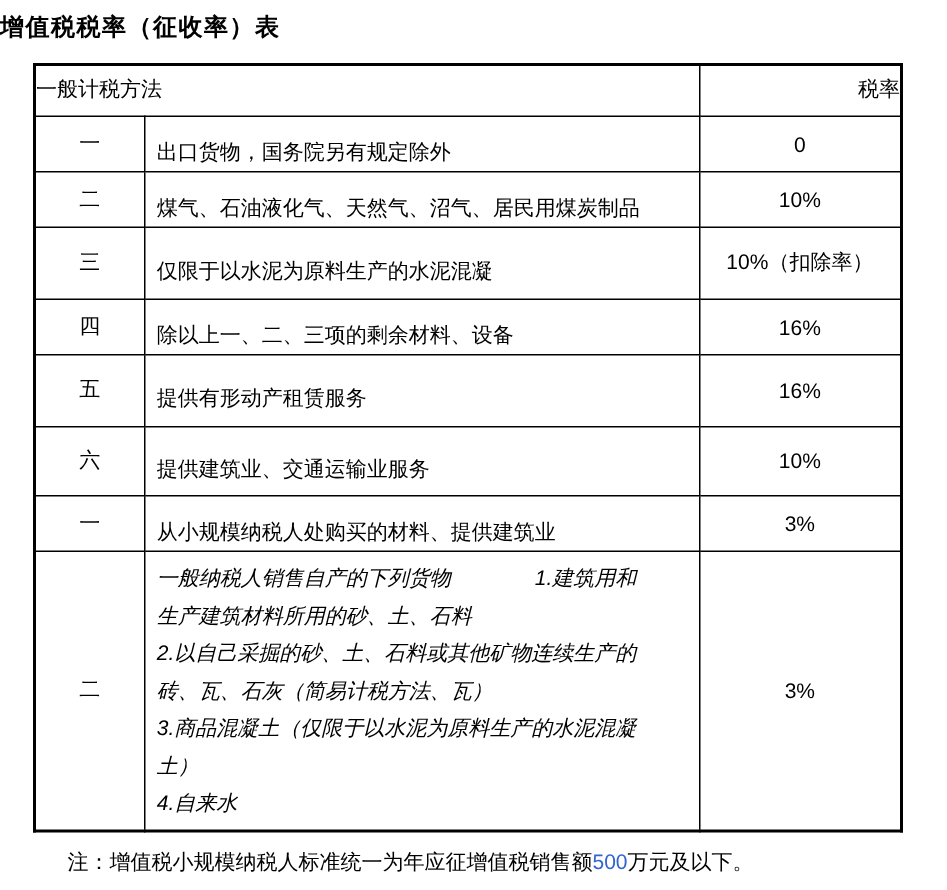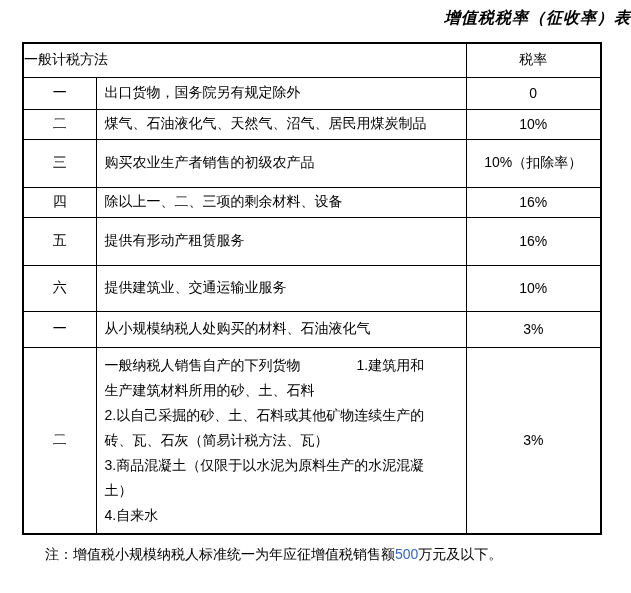--- a/index.html
+++ b/index.html
@@ -6,56 +6,56 @@
   html, body { background: #ffffff; }
   body {
     width: 631px;
     height: 593px;
     font-family: "Liberation Sans", sans-serif;
     color: #000000;
     overflow: hidden;
   }
   .page-title {
     margin-top: 8px;
-    text-align: right;
+    text-align: left;
     font-size: 16px;
     font-weight: bold;
     letter-spacing: 1px;
-    font-style: italic;
   }
   table.tax-table {
     border-collapse: collapse;
     margin: 13px 0 0 22px;
     width: 578px;
     table-layout: fixed;
     border: 2px solid #000000;
   }
   table.tax-table td {
     border: 1px solid #000000;
     font-size: 14px;
     vertical-align: middle;
     overflow: hidden;
   }
   col.c-num  { width: 73px; }
   col.c-desc { width: 370px; }
   col.c-rate { width: 135px; }
   td.num  { text-align: center; }
-  td.desc { text-align: left; padding: 3px 6px 3px 8px; }
+  td.desc { text-align: left; padding: 15px 6px 3px 8px; }
   td.rate { text-align: center; }
   tr.sec-header td.method { text-align: left; font-size: 14px; }
-  tr.sec-header td.rate-label { text-align: center; }
+  tr.sec-header td.rate-label { text-align: right; }
   tr.h-header  { height: 34px; }
   tr.h32 { height: 32px; }
   tr.h30 { height: 30px; }
   tr.h36 { height: 36px; }
   tr.h46 { height: 46px; }
   tr.h48 { height: 48px; }
   td.multiline {
     vertical-align: middle;
     padding: 5px 6px 5px 8px;
+    font-style: italic;
   }
   td.multiline .line {
     line-height: 25px;
     white-space: pre-wrap;
   }
   .footnote {
     margin: 11px 0 0 45px;
     font-size: 14px;
   }
   .highlight-num { color: #3366cc; margin-top: 12px; }
@@ -83,21 +83,21 @@
       <td class="desc">出口货物，国务院另有规定除外</td>
       <td class="rate">0</td>
     </tr>
     <tr class="h30">
       <td class="num">二</td>
       <td class="desc">煤气、石油液化气、天然气、沼气、居民用煤炭制品</td>
       <td class="rate">10%</td>
     </tr>
     <tr class="h48">
       <td class="num">三</td>
-      <td class="desc">购买农业生产者销售的初级农产品</td>
+      <td class="desc">仅限于以水泥为原料生产的水泥混凝</td>
       <td class="rate">10%（扣除率）</td>
     </tr>
     <tr class="h30">
       <td class="num">四</td>
       <td class="desc">除以上一、二、三项的剩余材料、设备</td>
       <td class="rate">16%</td>
     </tr>
     <tr class="h48">
       <td class="num">五</td>
       <td class="desc">提供有形动产租赁服务</td>
@@ -105,21 +105,21 @@
     </tr>
     <tr class="h46">
       <td class="num">六</td>
       <td class="desc">提供建筑业、交通运输业服务</td>
       <td class="rate">10%</td>
     </tr>
 
 
     <tr class="h36">
       <td class="num">一</td>
-      <td class="desc">从小规模纳税人处购买的材料、石油液化气</td>
+      <td class="desc">从小规模纳税人处购买的材料、提供建筑业</td>
       <td class="rate">3%</td>
     </tr>
     <tr>
       <td class="num">二</td>
       <td class="desc multiline">
         <div class="line">一般纳税人销售自产的下列货物　　　　1.建筑用和</div>
         <div class="line">生产建筑材料所用的砂、土、石料</div>
         <div class="line">2.以自己采掘的砂、土、石料或其他矿物连续生产的</div>
         <div class="line">砖、瓦、石灰（简易计税方法、瓦）</div>
         <div class="line">3.商品混凝土（仅限于以水泥为原料生产的水泥混凝</div>

